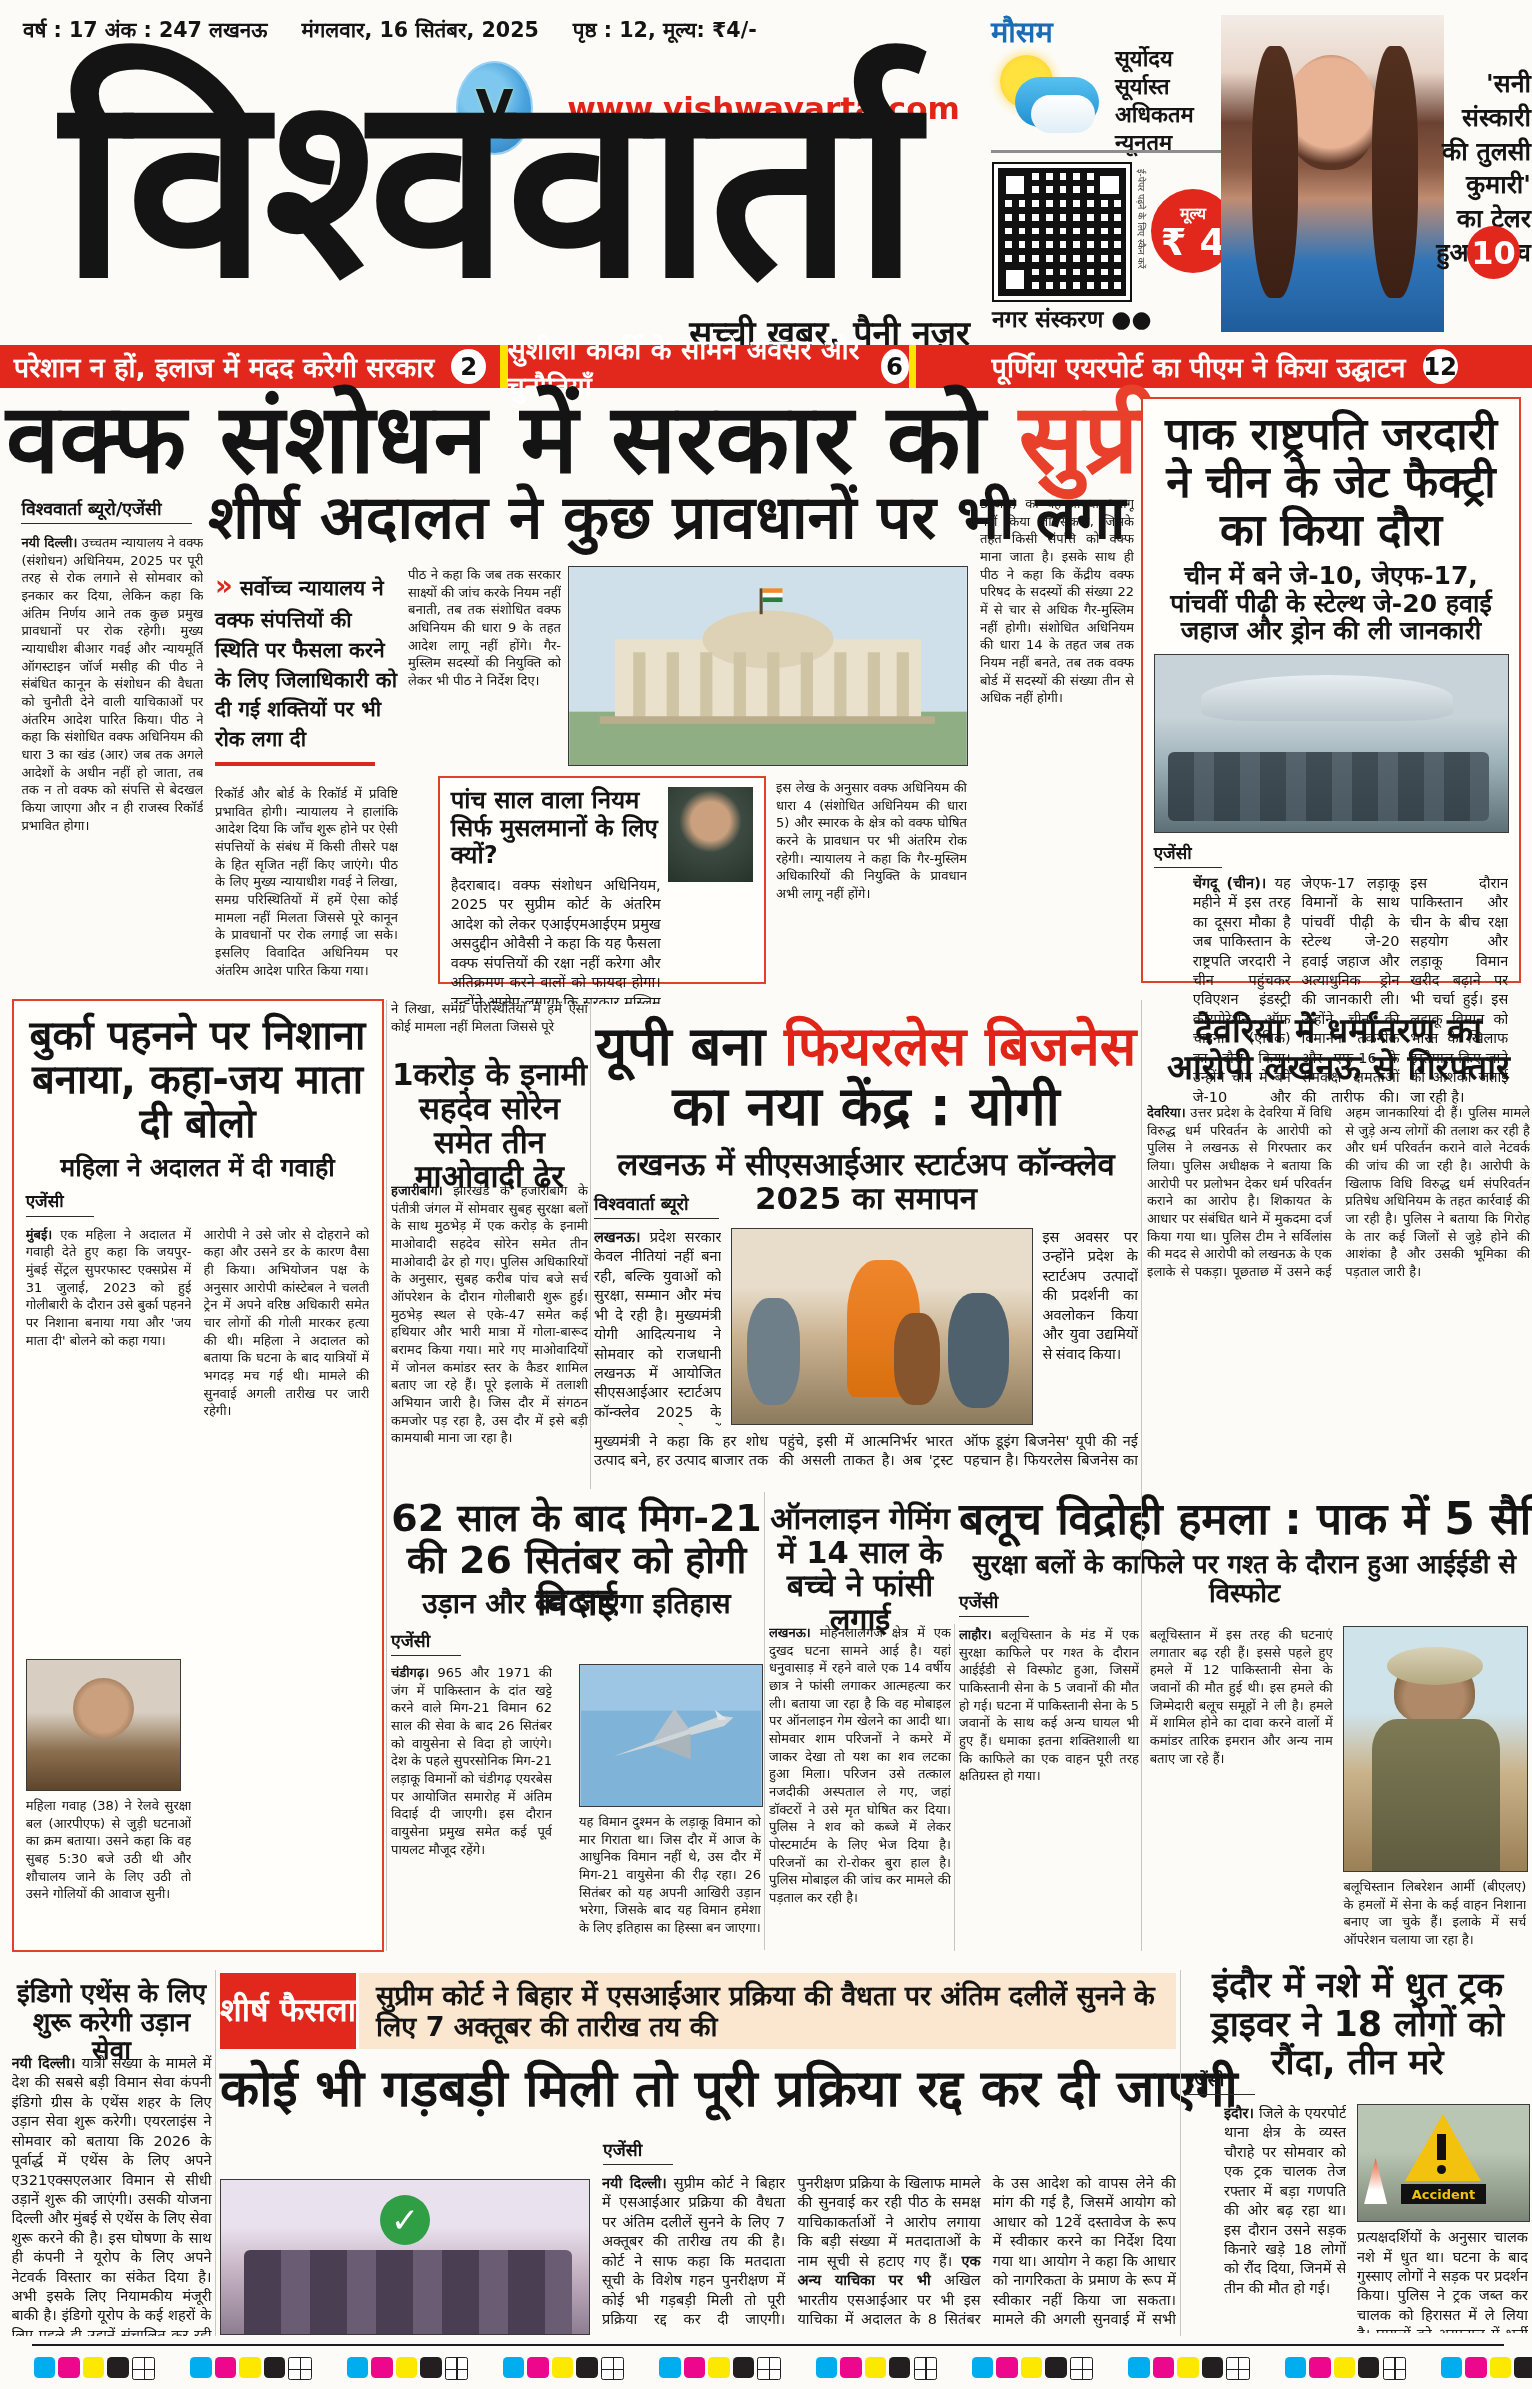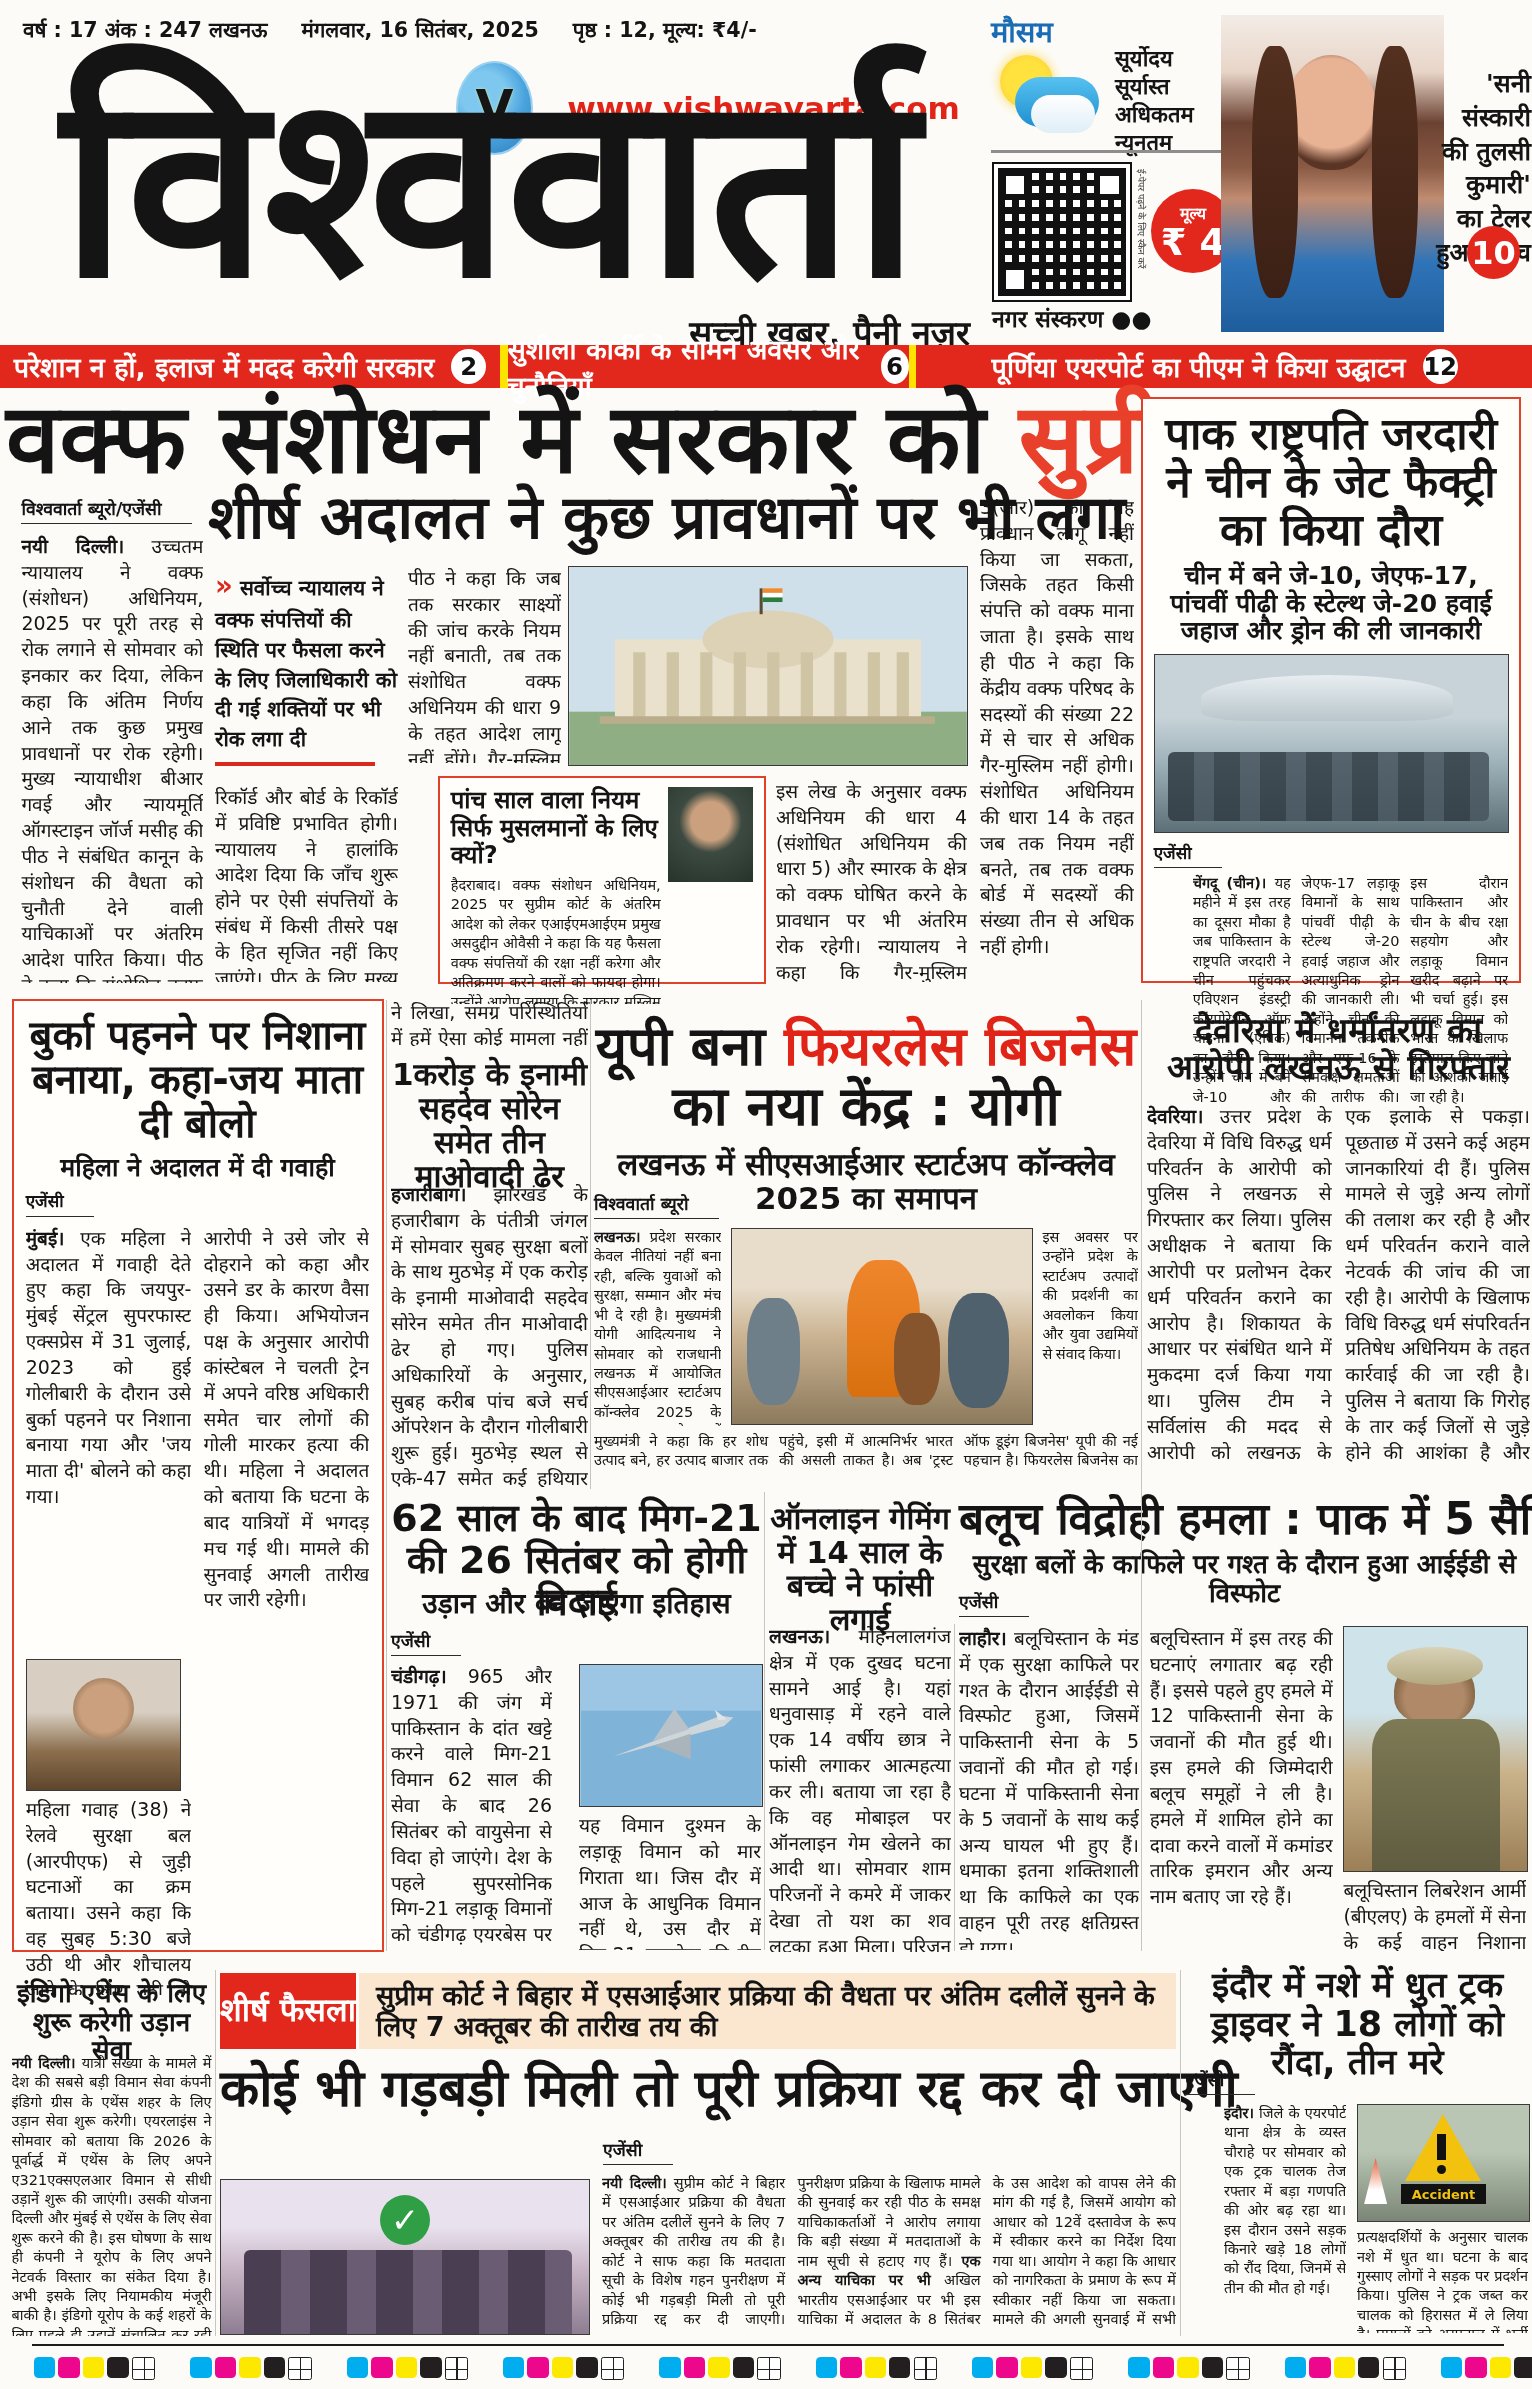--- a/index.html
+++ b/index.html
@@ -1,20 +1,20 @@
 <!DOCTYPE html>
 <html style="font-size:12.2px"><head>
 <meta charset="utf-8">
 <style>
   html,body{margin:0;padding:0;background:#e9e7e2;}
   #page{position:relative;width:1533px;height:2389px;margin:0 auto;background:#fcfbf7;
         font-family:"DejaVu Sans",sans-serif;color:#141414;overflow:hidden;}
   .abs{position:absolute;}
   .just{text-align:justify;text-justify:inter-word;}
-  .body-txt{font-size:19px;line-height:1.36;overflow:hidden;}
+  .body-txt{font-size:13px;line-height:1.36;overflow:hidden;}
   .body-sm{font-size:14.5px;line-height:1.34;overflow:hidden;}
   .dl{font-weight:bold;}
   .byline{font-weight:bold;font-size:17.6px;border-bottom:1.5px solid #2b2b2b;display:inline-block;
           padding:0 30.5px 3.1px 0;margin-bottom:6.1px;}
   .hl{font-weight:bold;line-height:1.1;text-align:center;}
   .redbox{border:2.3px solid #e0412b;background:#fffefb;}
   .photo{border:0.8px solid #3a3a3a;overflow:hidden;}
   .vr{width:0.8px;background:#c8c6c0;}
   .circle-num{display:inline-flex;align-items:center;justify-content:center;background:#fff;color:#111;
               border-radius:50%;font-weight:bold;}

